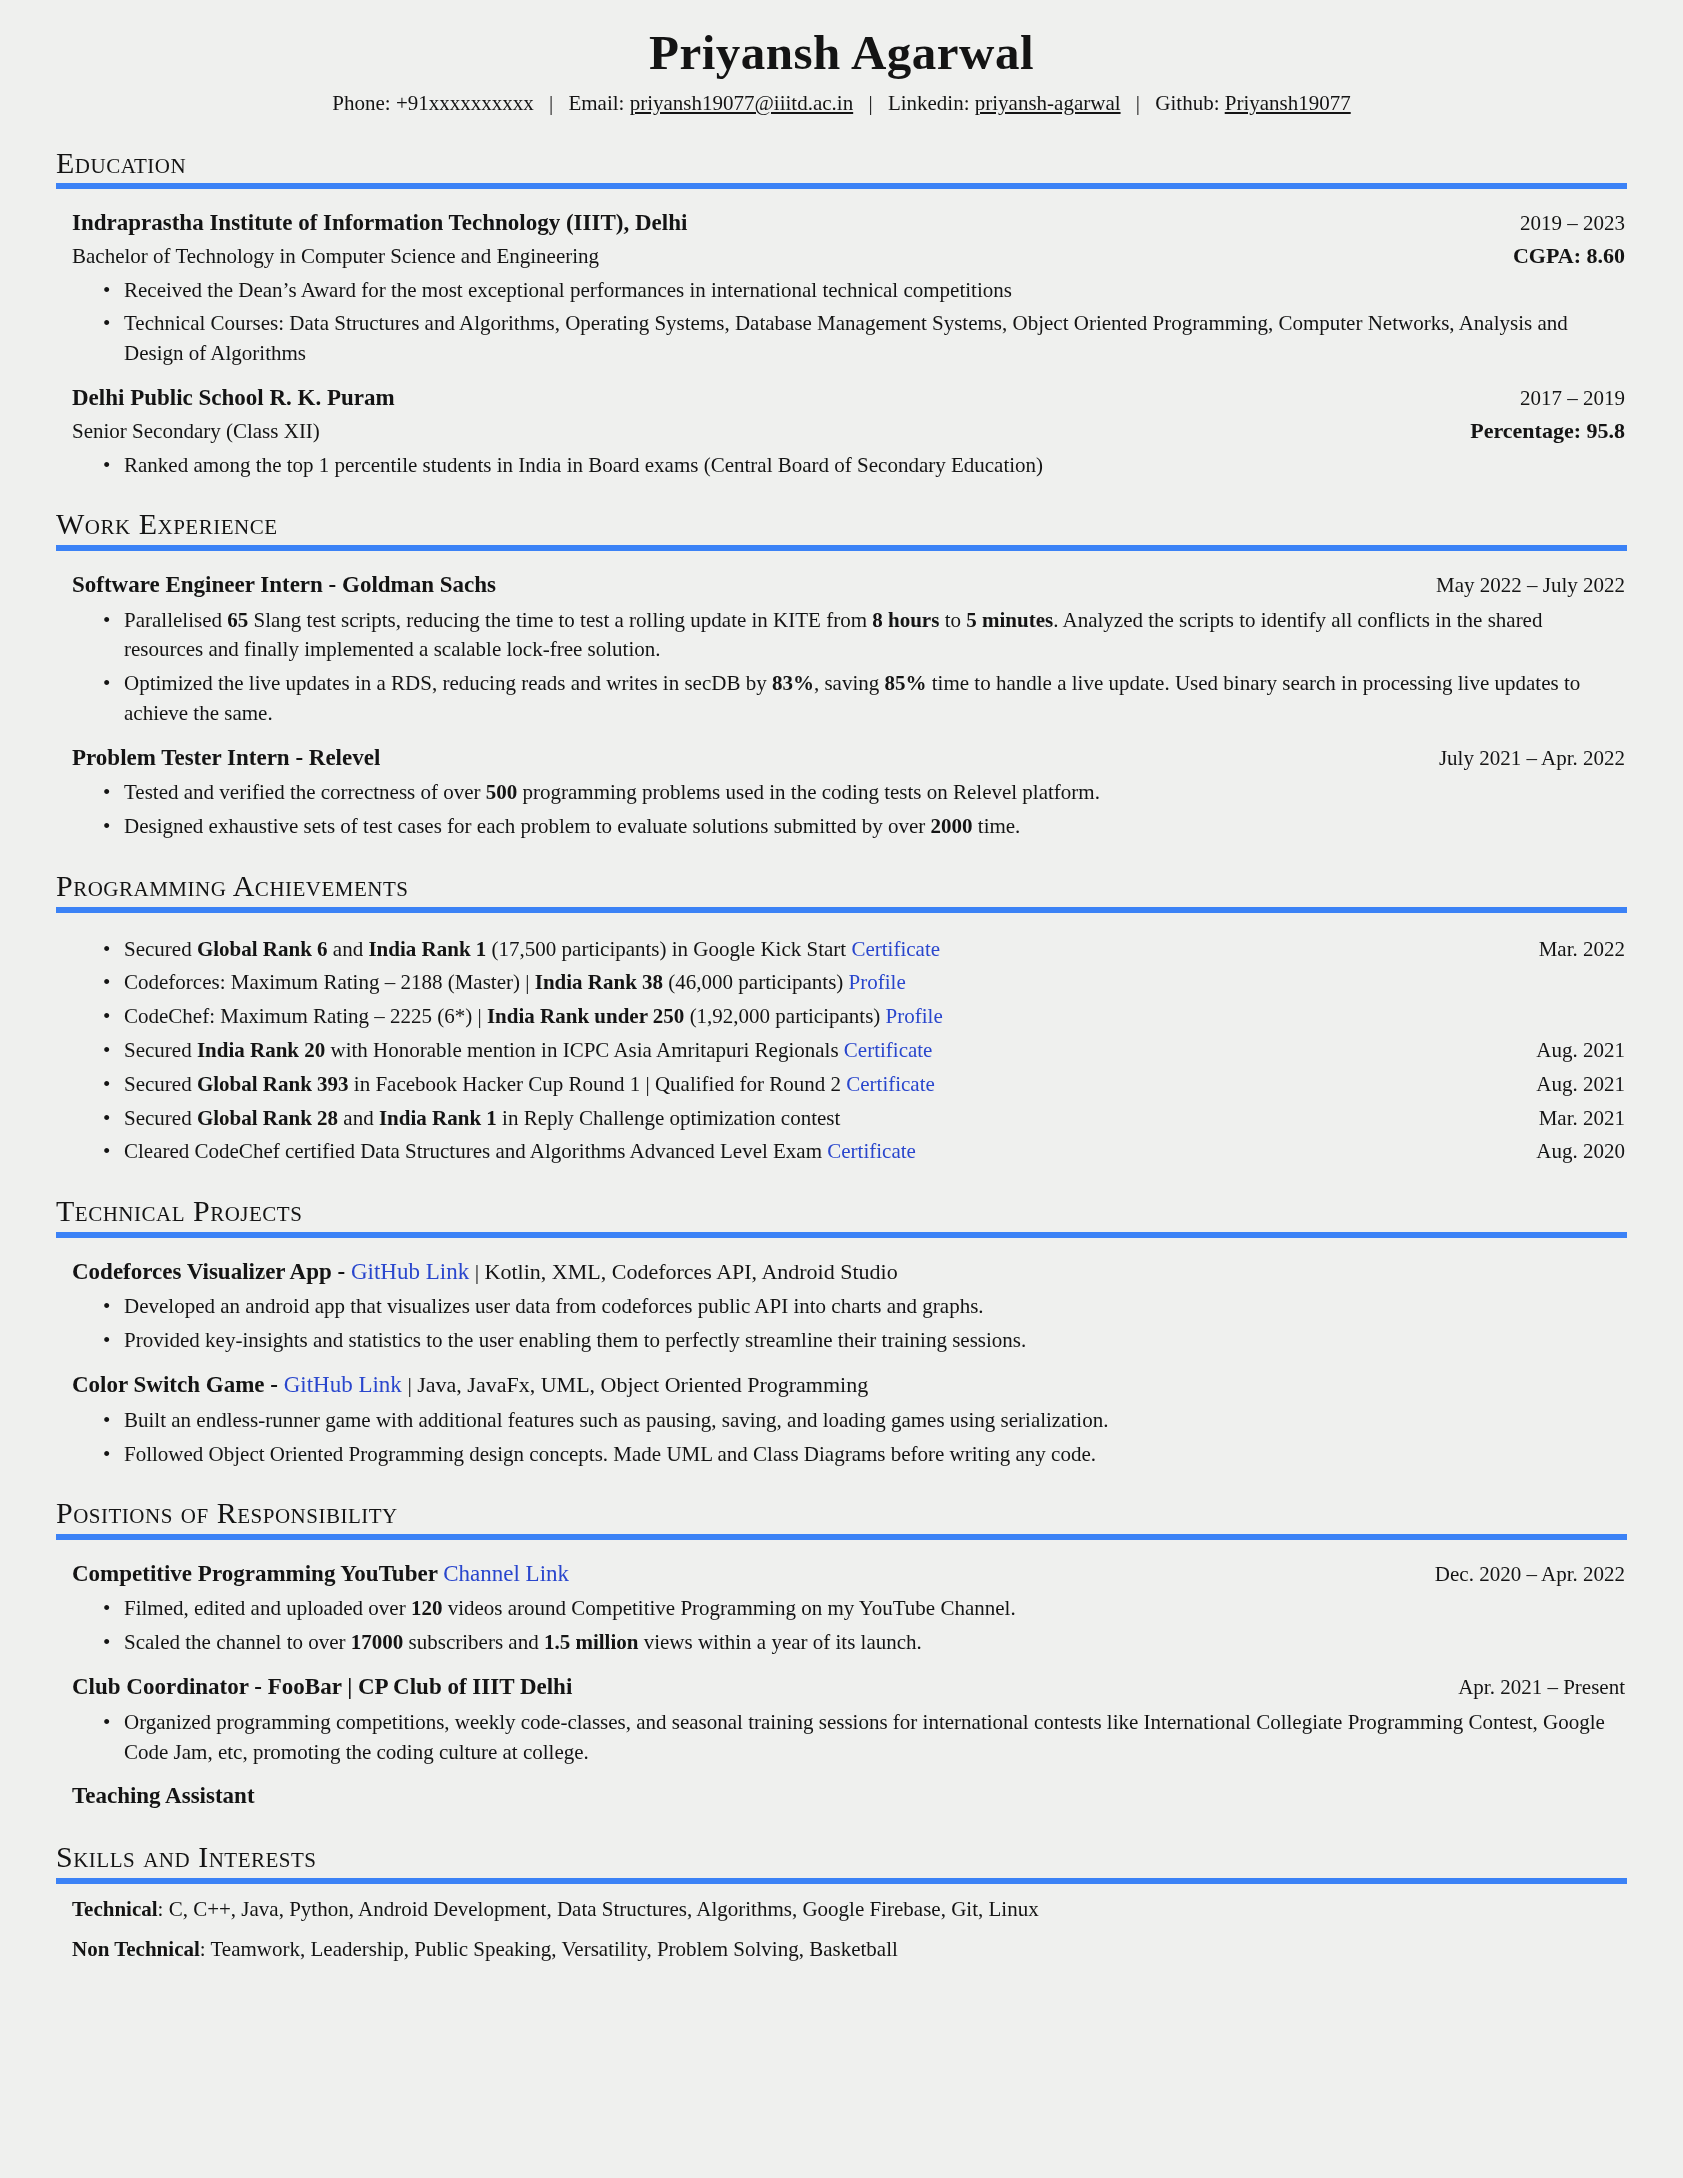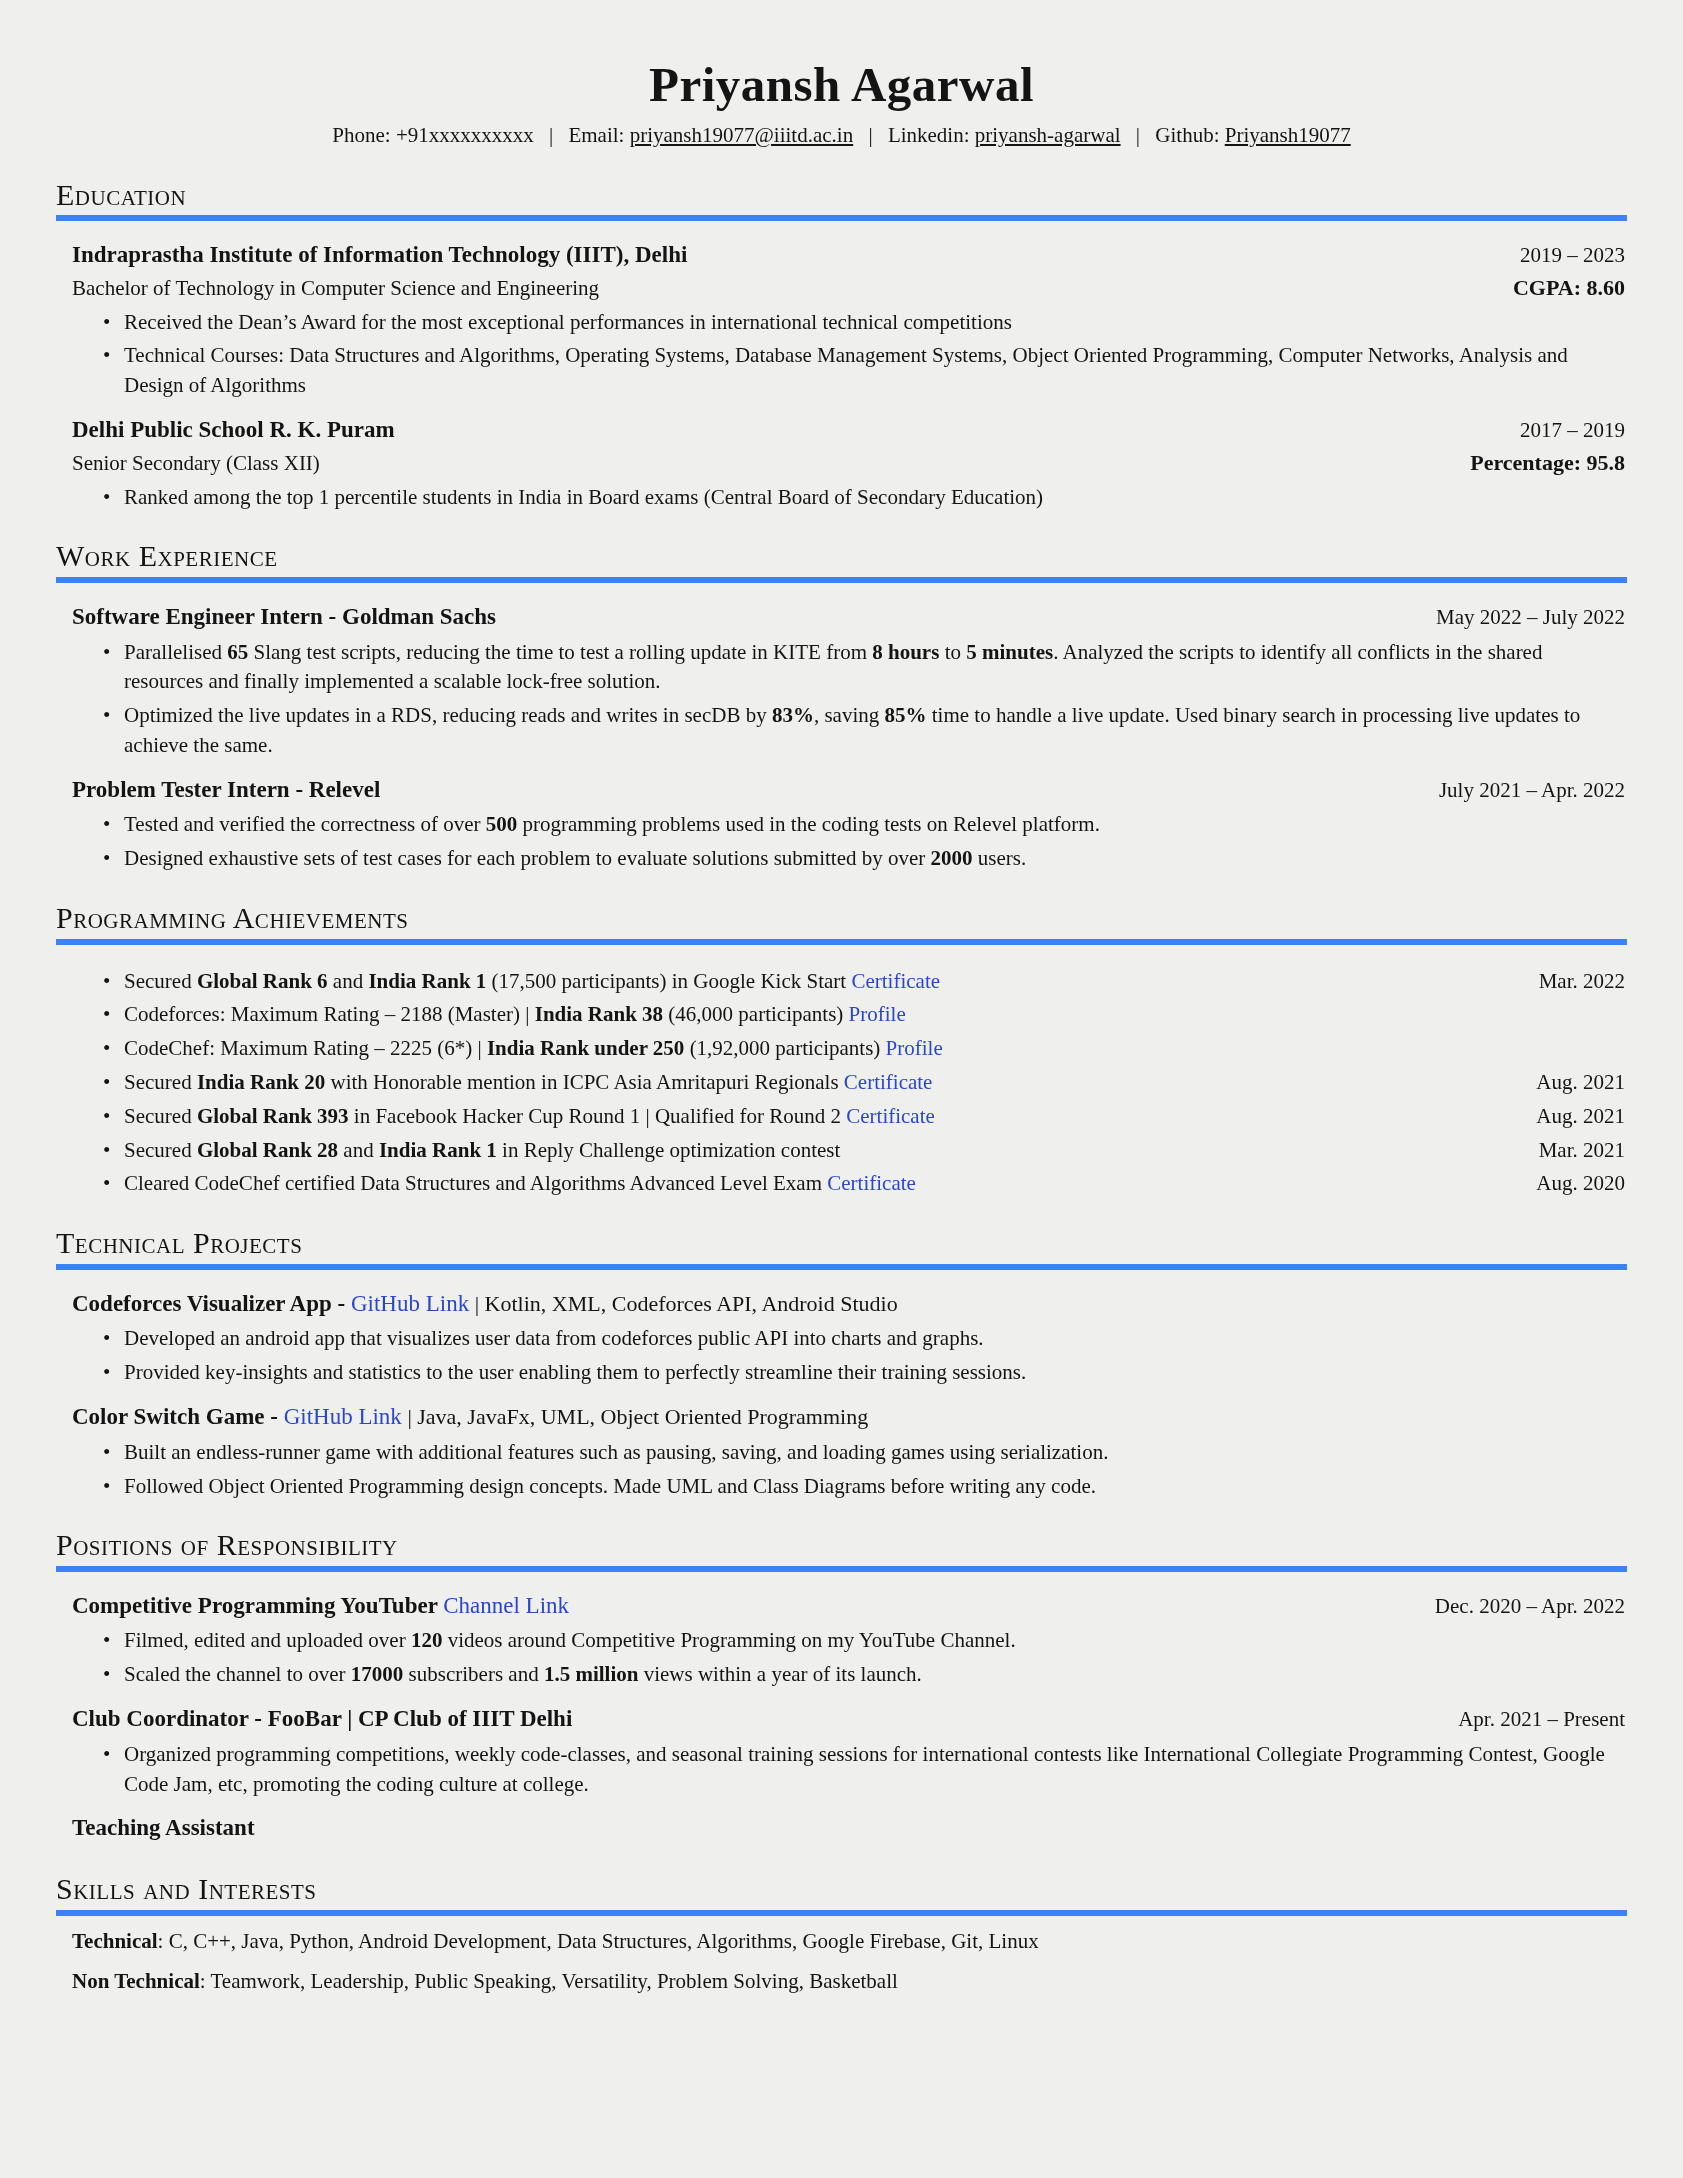--- a/index.html
+++ b/index.html
@@ -7,21 +7,21 @@
     width: 1683px;
     height: 2178px;
     background: #eff0ee;
     font-family: "Liberation Serif", "DejaVu Serif", serif;
     color: #141414;
     font-size: 21px;
     line-height: 1.42;
     overflow: hidden;
   }
   :root { --link-color: #2946cd; }
-  .page { padding: 26px 56px 0 56px; margin-top: 32px; }
+  .page { padding: 26px 56px 0 56px; }
 
   .name {
     text-align: center;
     font-size: 49px;
     font-weight: 700;
     letter-spacing: 0.5px;
     line-height: 1.1;
     margin: 0;
   }
   .contact { text-align: center; margin-top: 9px; font-size: 21px; }
@@ -126,21 +126,21 @@
           <li><span class="li-text"><span>Optimized the live updates in a RDS, reducing reads and writes in secDB by </span><span class="b">83%</span><span>, saving </span><span class="b">85%</span><span> time to handle a live update. Used binary search in processing live updates to achieve the same.</span></span></li>
         </ul>
       </div>
       <div class="entry">
         <div class="entry-row">
           <span class="entry-title">Problem Tester Intern - Relevel</span>
           <span class="entry-date">July 2021 – Apr. 2022</span>
         </div>
         <ul>
           <li><span class="li-text"><span>Tested and verified the correctness of over </span><span class="b">500</span><span> programming problems used in the coding tests on Relevel platform.</span></span></li>
-          <li><span class="li-text"><span>Designed exhaustive sets of test cases for each problem to evaluate solutions submitted by over </span><span class="b">2000</span><span> users.</span></span></li>
+          <li><span class="li-text"><span>Designed exhaustive sets of test cases for each problem to evaluate solutions submitted by over </span><span class="b">2000</span><span> time.</span></span></li>
         </ul>
       </div>
     </div>
   </section>
 
   <section>
     <h2 class="sec-title">Programming Achievements</h2>
     <div class="sec-body">
       <ul>
         <li class="flex">

